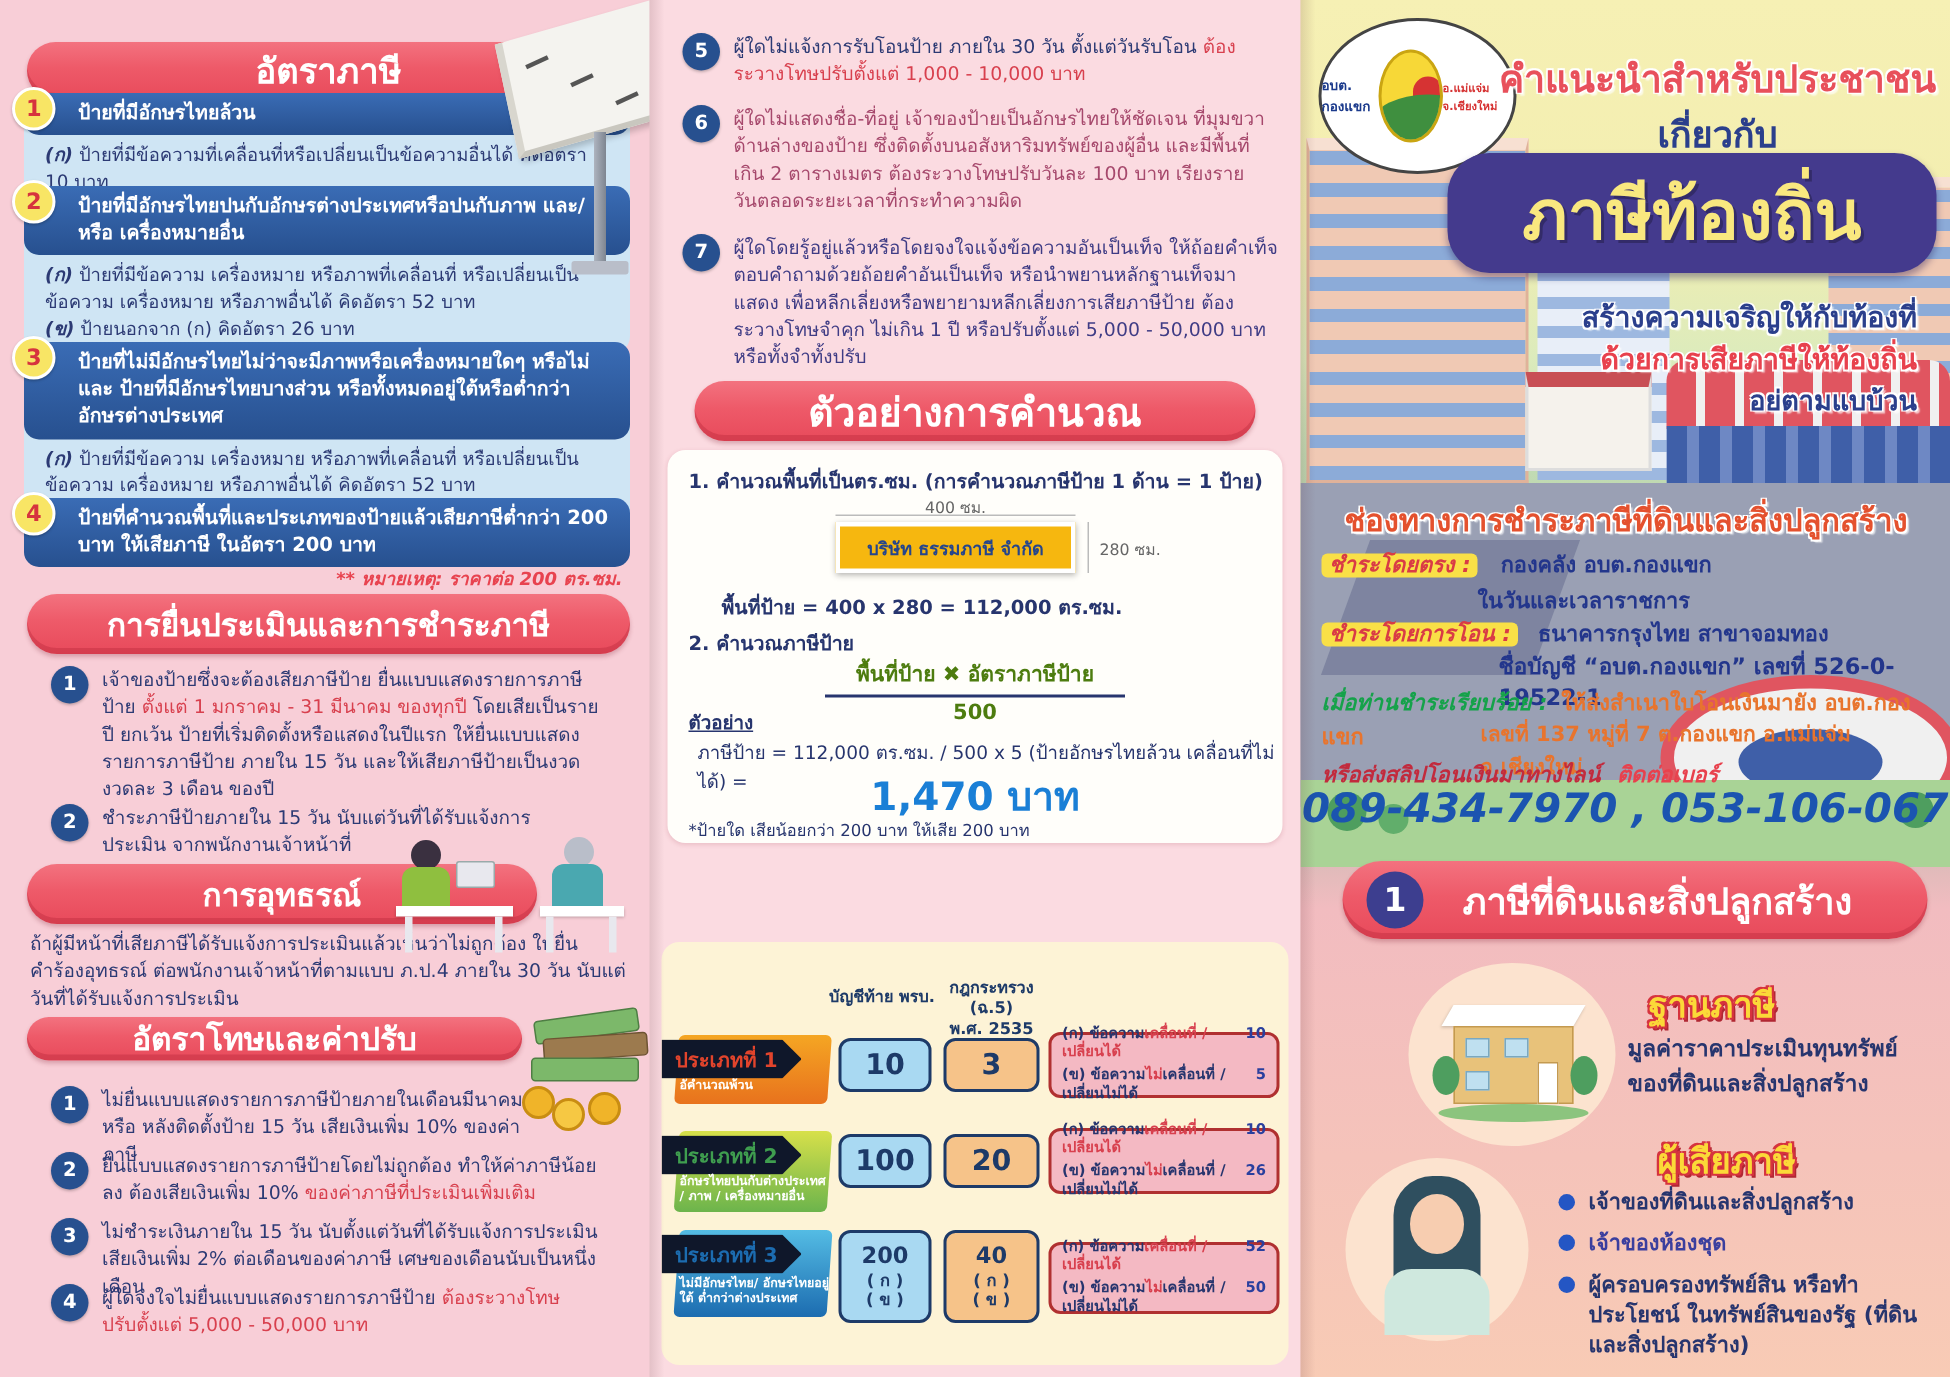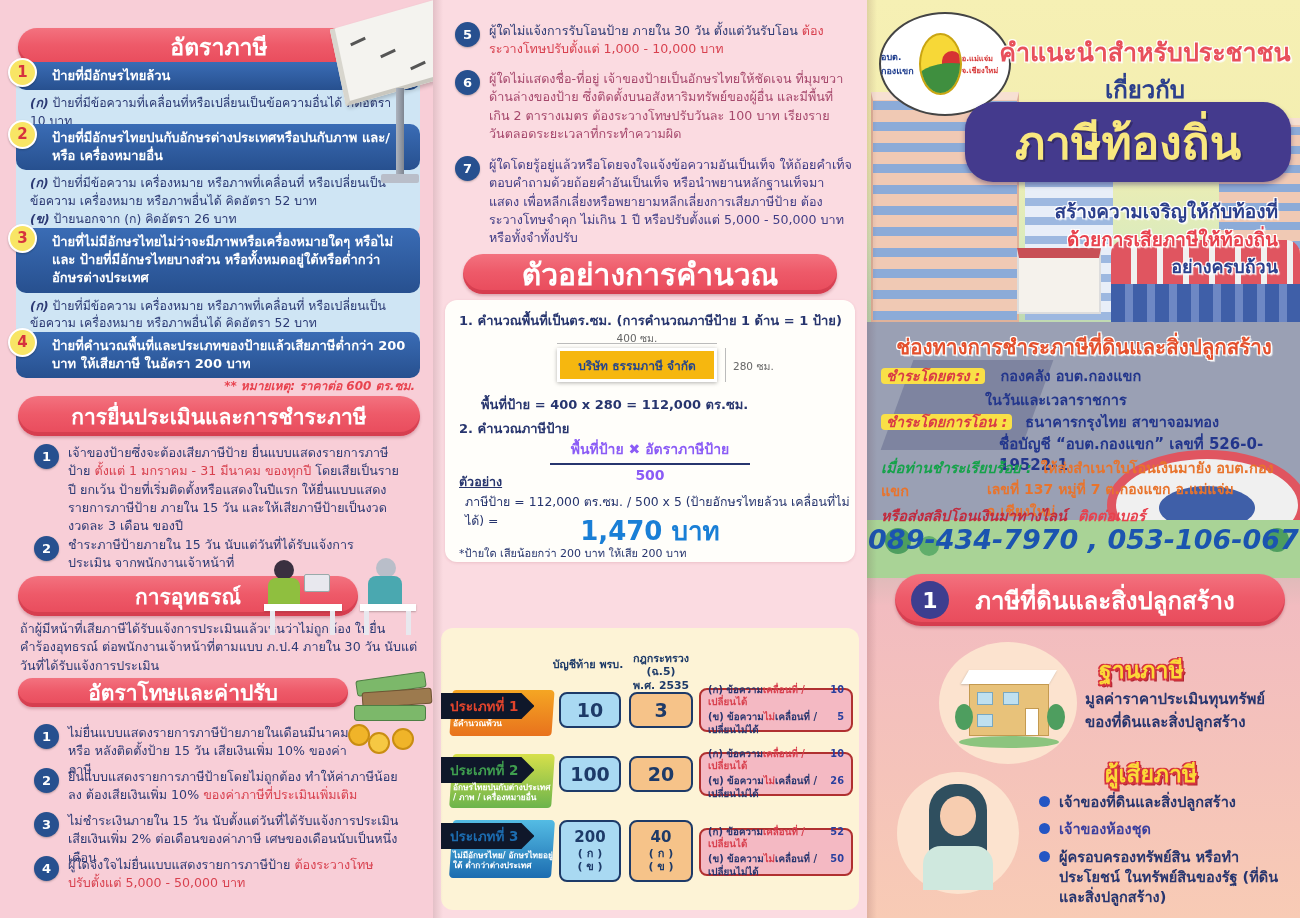--- a/index.html
+++ b/index.html
@@ -51,21 +51,21 @@
   
   .scene { position:absolute; z-index:6; }
   .blob { position:absolute; border-radius:50%; }
 
   
   .card { position:absolute; background:#fffefa; border-radius:12px; box-shadow:0 1px 3px rgba(150,40,60,.15); }
   .ex-t { position:absolute; color:#27356e; font-weight:bold; }
   .sign { position:absolute; background:#f6b70f; border:3px solid #fff; box-shadow:0 1px 4px rgba(0,0,0,.3);
     display:flex; align-items:center; justify-content:center; color:#25458c; font-weight:bold; font-size:12px; }
   .meas { position:absolute; color:#666; font-size:10.5px; }
-  .frac { position:absolute; text-align:center; color:#8b5cf6; font-weight:bold; font-size:14px; }
+  .frac { position:absolute; text-align:center; color:#4d7c0f; font-weight:bold; font-size:14px; }
   .frac .top { border-bottom:2px solid #27356e; padding:0 10px 3px; }
   .frac .bot { padding-top:2px; }
 
   
   .tbl-card { position:absolute; background:#fdf3d6; border-radius:12px; }
   .th { position:absolute; color:#1d3a68; font-weight:bold; font-size:10.8px; text-align:center; line-height:1.25; }
   .vbox { position:absolute; border:2px solid #1d3a68; border-radius:8px; text-align:center;
     color:#1d3a68; font-weight:bold; display:flex; flex-direction:column; align-items:center; justify-content:center; }
   .vbox.blue { background:#a9d9f2; } .vbox.orange { background:#f6c389; }
   .ratebox { position:absolute; background:#f4b9c3; border:2px solid #b03030; border-radius:8px; padding:3px 7px;
@@ -150,21 +150,21 @@
       </div>
     </div>
 
     <div class="group" style="top:332px; background:transparent;">
       <div class="group-head">
         <span class="ycirc">4</span>
         <span>ป้ายที่คำนวณพื้นที่และประเภทของป้ายแล้วเสียภาษีต่ำกว่า 200 บาท ให้เสียภาษี ในอัตรา 200 บาท</span>
       </div>
     </div>
 
-    <div class="note" style="top:376px;">** หมายเหตุ: ราคาต่อ 600 ตร.ซม.</div>
+    <div class="note" style="top:376px;">** หมายเหตุ: ราคาต่อ 200 ตร.ซม.</div>
 
     <div class="pill" style="left:18px; top:396px; width:402px; height:40px; font-size:21px;">
       <span>การยื่นประเมินและการชำระภาษี</span>
     </div>
 
     <div class="li" style="left:34px; top:444px; width:372px;">
       <span class="bcirc">1</span>
       <div class="litext">
         <span>เจ้าของป้ายซึ่งจะต้องเสียภาษีป้าย ยื่นแบบแสดงรายการภาษีป้าย</span>
         <span class="redtxt">ตั้งแต่ 1 มกราคม - 31 มีนาคม ของทุกปี</span>
@@ -254,21 +254,21 @@
       <div class="litext">
         <span class="maroon">ผู้ใดไม่แสดงชื่อ-ที่อยู่ เจ้าของป้ายเป็นอักษรไทยให้ชัดเจน</span>
         <span class="maroon">ที่มุมขวาด้านล่างของป้าย ซึ่งติดตั้งบนอสังหาริมทรัพย์ของผู้อื่น และมีพื้นที่เกิน 2 ตารางเมตร ต้องระวางโทษปรับวันละ 100 บาท เรียงรายวันตลอดระยะเวลาที่กระทำความผิด</span>
       </div>
     </div>
     <div class="li" style="left:22px; top:156px; width:398px;">
       <span class="bcirc">7</span>
       <div class="litext indigo">ผู้ใดโดยรู้อยู่แล้วหรือโดยจงใจแจ้งข้อความอันเป็นเท็จ ให้ถ้อยคำเท็จ ตอบคำถามด้วยถ้อยคำอันเป็นเท็จ หรือนำพยานหลักฐานเท็จมาแสดง เพื่อหลีกเลี่ยงหรือพยายามหลีกเลี่ยงการเสียภาษีป้าย ต้องระวางโทษจำคุก ไม่เกิน 1 ปี หรือปรับตั้งแต่ 5,000 - 50,000 บาท หรือทั้งจำทั้งปรับ</div>
     </div>
 
-    <div class="pill" style="left:30px; top:254px; width:374px; height:40px; font-size:30px;">
+    <div class="pill" style="left:30px; top:254px; width:374px; height:40px; font-size:26px;">
       <span>ตัวอย่างการคำนวณ</span>
     </div>
 
     <div class="card" style="left:12px; top:300px; width:410px; height:262px;">
       <div class="ex-t" style="left:14px; top:10px; font-size:13px;">1. คำนวณพื้นที่เป็นตร.ซม. (การคำนวณภาษีป้าย 1 ด้าน = 1 ป้าย)</div>
       <div class="meas" style="left:112px; top:30px; width:160px; text-align:center;">400 ซม.</div>
       <div style="position:absolute; left:112px; top:43px; width:160px; border-top:1px solid #bbb;"></div>
       <div class="sign" style="left:112px; top:48px; width:160px; height:34px;">บริษัท ธรรมภาษี จำกัด</div>
       <div style="position:absolute; left:280px; top:48px; height:34px; border-left:1px solid #bbb;"></div>
       <div class="meas" style="left:288px; top:58px;">280 ซม.</div>
@@ -387,21 +387,21 @@
 
     <div class="outline-w" style="position:absolute; left:130px; top:32px; width:296px; text-align:center; color:#e8505b; font-weight:bold; font-size:25px; z-index:5;">คำแนะนำสำหรับประชาชน</div>
     <div style="position:absolute; left:130px; top:70px; width:296px; text-align:center; color:#2b3f8c; font-weight:bold; font-size:24px; z-index:5;">เกี่ยวกับ</div>
 
     <div style="position:absolute; left:98px; top:102px; width:326px; height:80px; background:#443a8d; border-radius:28px; display:flex; align-items:center; justify-content:center; z-index:5; box-shadow:0 3px 5px rgba(40,30,90,.4);">
       <span style="color:#f9e87f; font-weight:bold; font-size:46px; text-shadow:2px 2px 0 rgba(0,0,0,.25);">ภาษีท้องถิ่น</span>
     </div>
 
     <div class="outline-w" style="position:absolute; right:22px; top:196px; color:#2b3f8c; font-weight:bold; font-size:19px; z-index:5;">สร้างความเจริญให้กับท้องที่</div>
     <div class="outline-w" style="position:absolute; right:22px; top:224px; color:#e8414d; font-weight:bold; font-size:19px; z-index:5;">ด้วยการเสียภาษีให้ท้องถิ่น</div>
-    <div class="outline-w" style="position:absolute; right:22px; top:252px; color:#2b3f8c; font-weight:bold; font-size:18px; z-index:5;">อย่างครบถ้วน</div>
+    <div class="outline-w" style="position:absolute; right:22px; top:252px; color:#2b3f8c; font-weight:bold; font-size:18px; z-index:5;">อย่ตามแบบ้วน</div>
 
     <div class="outline-w" style="position:absolute; left:4px; top:330px; width:426px; text-align:center; color:#e4512e; font-weight:bold; font-size:20.5px; z-index:8;">ช่องทางการชำระภาษีที่ดินและสิ่งปลูกสร้าง</div>
 
     <div class="payrow" style="left:14px; top:364px;">
       <span class="ylab">ชำระโดยตรง :</span>
       <span style="margin-left:10px;">กองคลัง อบต.กองแขก</span>
     </div>
     <div class="payrow" style="left:118px; top:388px;">ในวันและเวลาราชการ</div>
     <div class="payrow" style="left:14px; top:410px;">
       <span class="ylab">ชำระโดยการโอน :</span>

